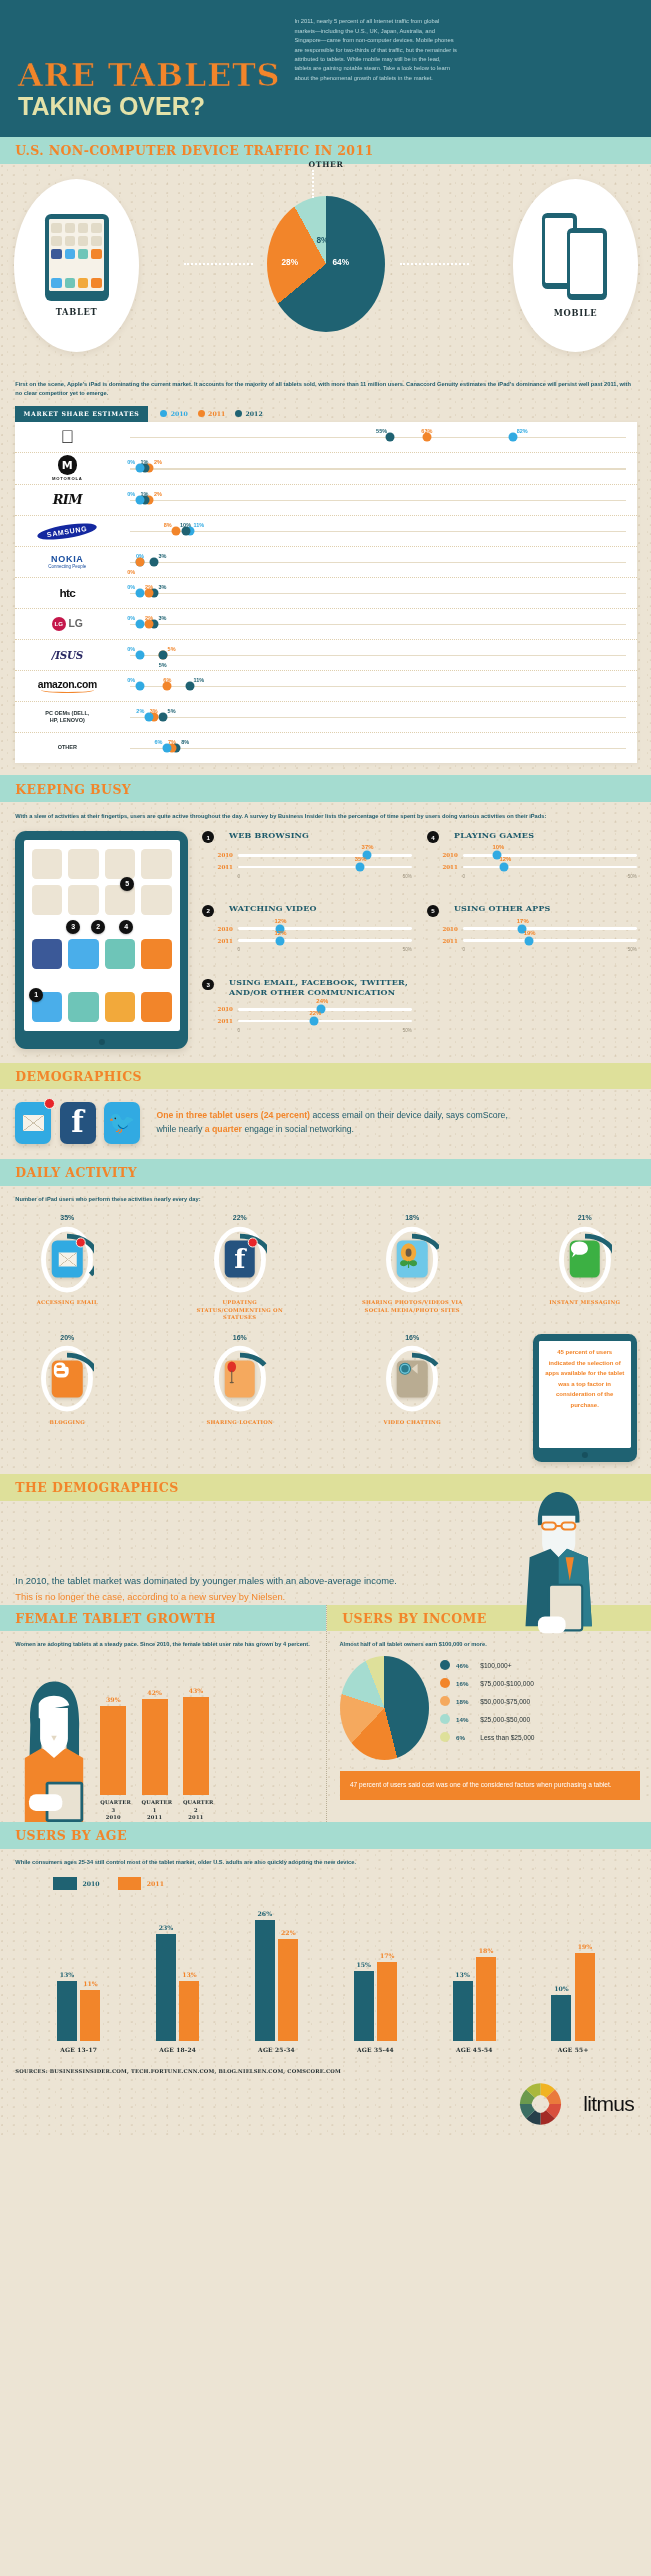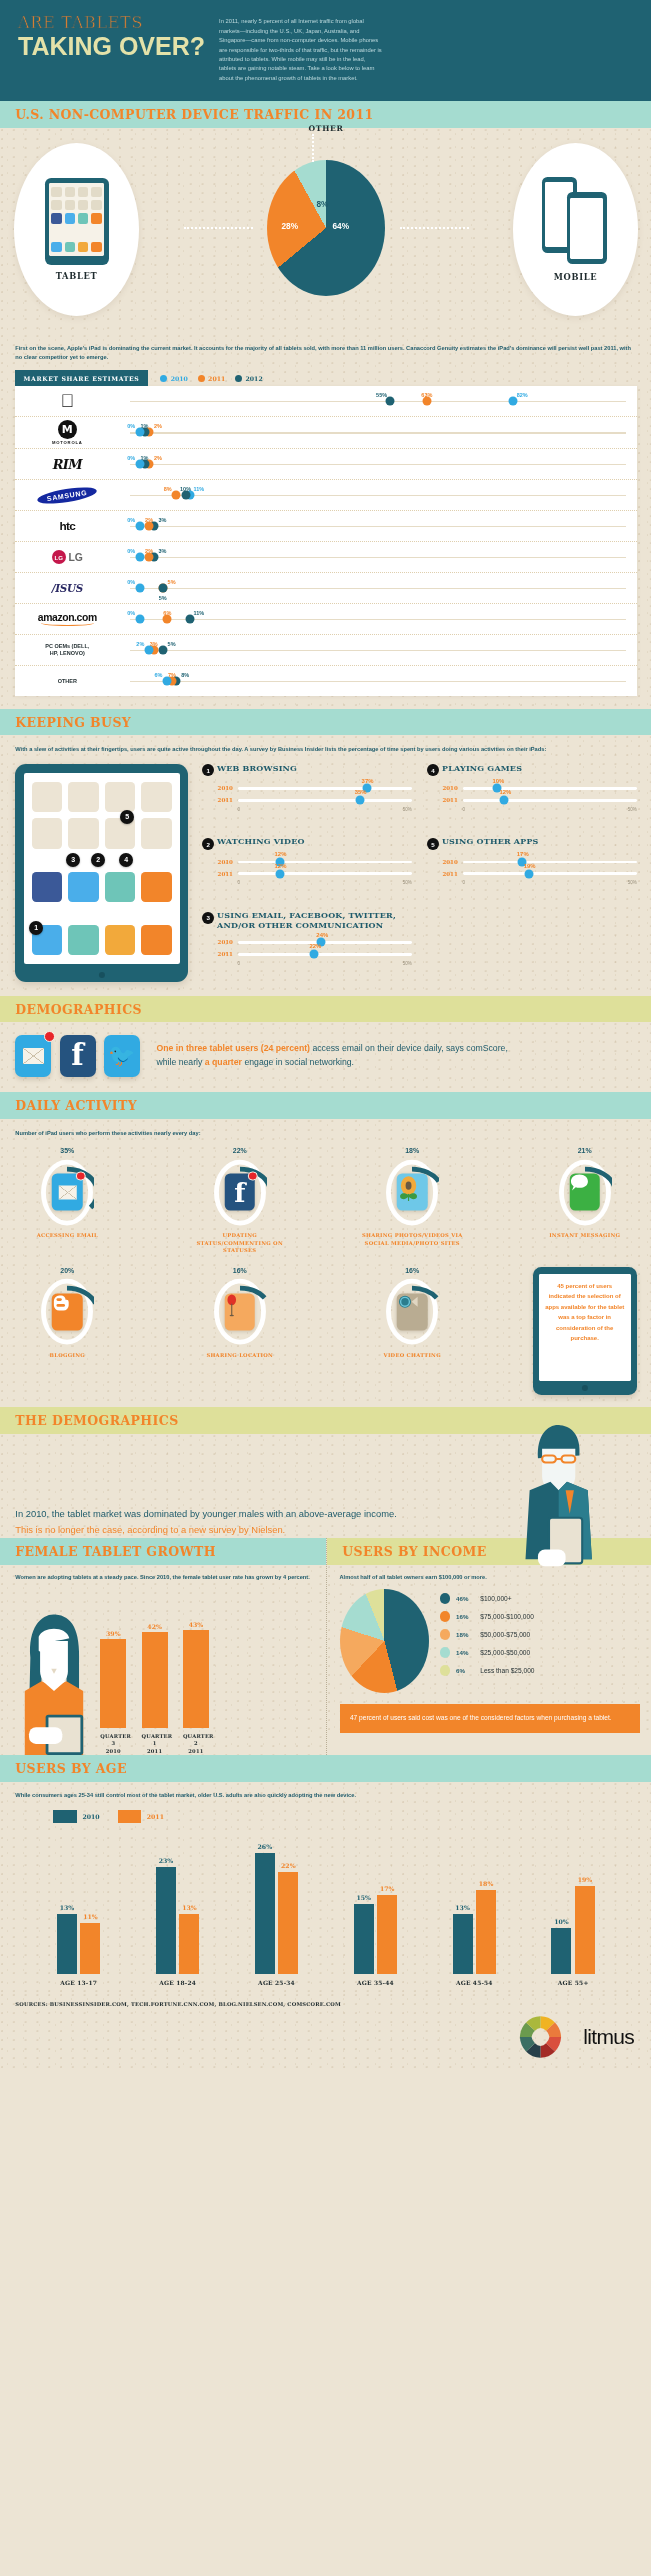--- a/index.html
+++ b/index.html
@@ -16,22 +16,22 @@
     background-image:
       radial-gradient(circle at 2.1px 2.1px, rgba(190,170,140,.30) 0.8px, transparent 1px),
       radial-gradient(circle at 7.6px 6.2px, rgba(190,170,140,.22) 0.7px, transparent 0.8px);
     background-size: 11.8px 9px, 16px 13px;
   }
 
   
   .hdr { background:#1f6272; padding:15.3px 18px 18px; display:flex; gap:14px; }
   .hdr-title { flex:0 0 auto; }
   .t1 {
-    font-family:"DejaVu Serif", serif; font-weight:normal; font-size:16px;
-    letter-spacing:0.7px; color:#f2852a; line-height:1.0;
+    font-family:"DejaVu Serif", serif; font-weight:bold; font-size:32px;
+    letter-spacing:0.7px; color:#f2852a; line-height:1.0;margin-top:44px;
     -webkit-text-stroke:0.7px #2b5f6b;
   }
   .t2 {
     font-family:"Liberation Sans", sans-serif; font-weight:bold; font-size:25px;
     letter-spacing:0px; color:#e4e2a9; line-height:1.05; margin-top:1.4px;
   }
   .hdr-body { font-size:5.8px; line-height:1.62; color:#bcd9dd; padding-top:2.1px; max-width:163px; }
 
   
   .banner { padding:6.2px 15.3px 5.5px; }
@@ -124,21 +124,21 @@
 
   
   .busy { display:flex; gap:14px; padding:9.7px 15.3px 14px; }
   .busy-tab { flex:0 0 173px; }
   .big-tab { width:173px; height:218px; background:#1f6272; border-radius:11px; padding:9.7px 8.3px 18px; position:relative; box-shadow:0 2.8px 7px rgba(100,85,60,.18); }
   .big-scr { background:#fff; height:100%; border-radius:2.1px; padding:8.3px 8.3px; display:flex; flex-direction:column; justify-content:space-between; }
   .big-grid { display:grid; grid-template-columns:repeat(4,1fr); gap:6.2px; }
   .big-app { aspect-ratio:1/1; border-radius:4.2px; background:#ece4d4; }
   .badge { position:absolute; width:14px;height:14px;border-radius:50%;background:#111;color:#fff;font-size:7px;font-weight:bold;display:flex;align-items:center;justify-content:center; box-shadow:0 0.7px 2.1px rgba(0,0,0,.3);}
   .busy-right { flex:1; display:grid; grid-template-columns:1fr 1fr; gap:9.7px 15.3px; }
-  .act-head { display:flex; align-items:flex-start; gap:3px; }
+  .act-head { display:flex; align-items:flex-start; gap:15px; }
   .act-num { width:11.8px;height:11.8px;border-radius:50%;background:#111;color:#fff;font-size:6.2px;font-weight:bold;display:flex;align-items:center;justify-content:center;flex:0 0 11.8px;margin-top:0.7px;}
   .act-title { font-family:"DejaVu Serif",serif; font-weight:bold; font-size:8px; color:#1f5b6b; letter-spacing:0.2px; line-height:1.2; }
   .slider-blk { margin-top:6.2px; padding-left:15.3px; position:relative; }
   .srow { display:flex; align-items:center; gap:4.9px; height:11.8px; position:relative; }
   .syr { font-family:"DejaVu Serif",serif; font-weight:bold; font-size:5.5px; color:#f2852a; width:15.3px; }
   .strack { flex:1; height:2.8px; background:#fff; border-radius:1.4px; position:relative; }
   .sknob { position:absolute; top:50%; transform:translate(-50%,-50%); width:9px;height:9px;border-radius:50%;background:#31aae2; }
   .sval { position:absolute; bottom:6.2px; transform:translateX(-42%); font-size:5.9px; font-weight:bold; color:#f2852a; white-space:nowrap;}
   .saxis { display:flex; justify-content:space-between; font-size:4.5px; color:#9a907c; margin-left:20px; margin-top:0.7px; }
 
@@ -372,20 +372,37 @@
             <div class="logo-sam">SAMSUNG</div>
           </div>
           <div class="ms-plot">
             <div class="axis"></div>
             <div class="pt" style="left: 11.04%; background: rgb(242, 133, 42); z-index: 10;"></div>
             <div class="pv" style="left: 9.34%; bottom: 18px; color: rgb(242, 133, 42);">8%</div>
             <div class="pt" style="left: 12.8%; background: rgb(31, 98, 114); z-index: 9;"></div>
             <div class="pv" style="left: 12.8%; bottom: 18px; color: rgb(31, 98, 114);">10%</div>
             <div class="pt" style="left: 13.68%; background: rgb(49, 170, 226); z-index: 8;"></div>
             <div class="pv" style="left: 15.38%; bottom: 18px; color: rgb(49, 170, 226);">11%</div>
+          </div>
+        </div>
+        <div class="ms-row">
+          <div class="ms-brand">
+            <div style="text-align:center">
+              <div class="logo-nokia">NOKIA</div>
+              <div class="nokia-sub">Connecting People</div>
+            </div>
+          </div>
+          <div class="ms-plot">
+            <div class="axis"></div>
+            <div class="pt" style="left: 4%; background: rgb(242, 133, 42); z-index: 10;"></div>
+            <div class="pv" style="left: 2.3%; bottom: 2.1px; color: rgb(242, 133, 42);">0%</div>
+            <div class="pt" style="left: 4%; background: rgb(49, 170, 226); z-index: 9;"></div>
+            <div class="pv" style="left: 4%; bottom: 18px; color: rgb(49, 170, 226);">0%</div>
+            <div class="pt" style="left: 6.64%; background: rgb(31, 98, 114); z-index: 8;"></div>
+            <div class="pv" style="left: 8.34%; bottom: 18px; color: rgb(31, 98, 114);">3%</div>
           </div>
         </div>
         <div class="ms-row">
           <div class="ms-brand">
             <div class="logo-htc">htc</div>
           </div>
           <div class="ms-plot">
             <div class="axis"></div>
             <div class="pt" style="left: 4%; background: rgb(49, 170, 226); z-index: 10;"></div>
             <div class="pv" style="left: 2.3%; bottom: 18px; color: rgb(49, 170, 226);">0%</div>

